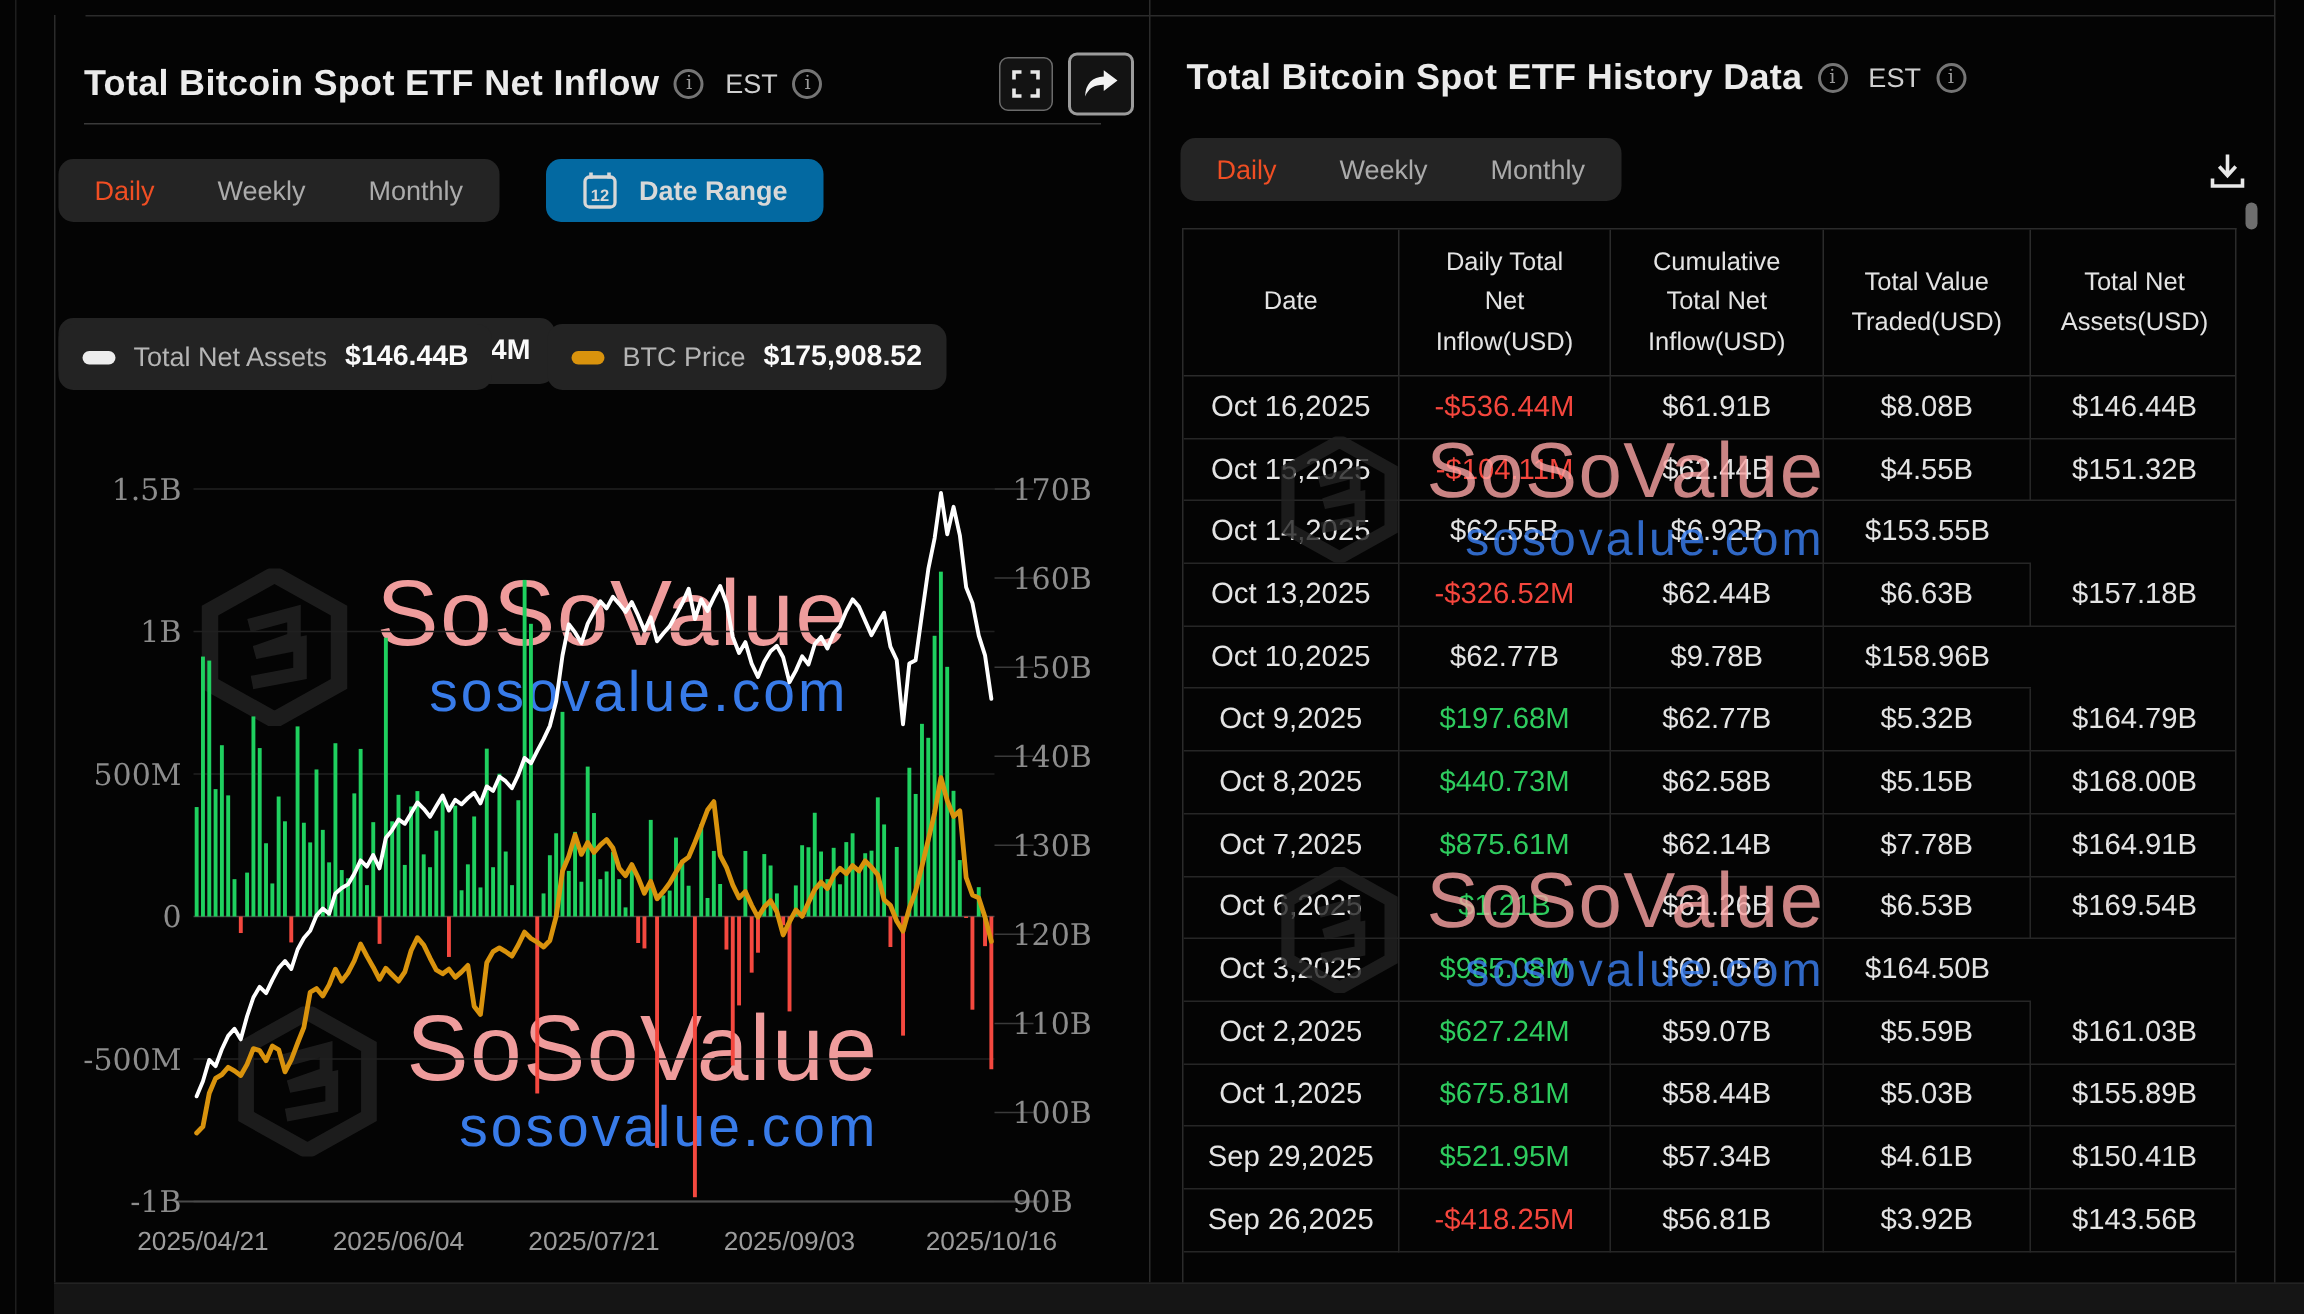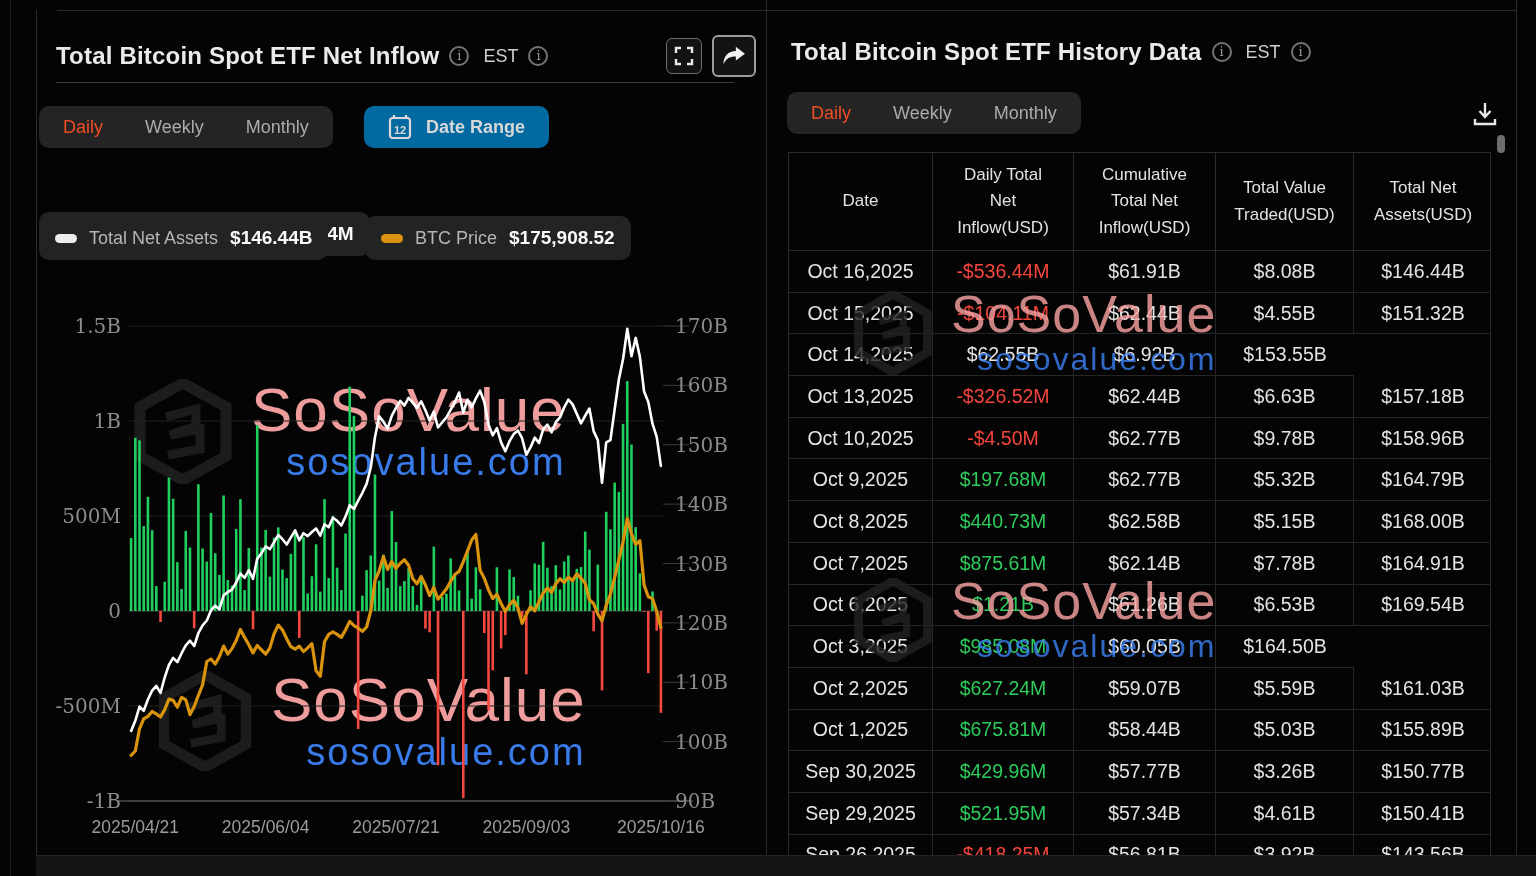--- a/index.html
+++ b/index.html
@@ -418,21 +418,20 @@
           </div>
           <div class="t-row">
             <div class="t-cell">Oct 13,2025</div>
             <div class="t-cell neg">-$326.52M</div>
             <div class="t-cell">$62.44B</div>
             <div class="t-cell">$6.63B</div>
             <div class="t-cell">$157.18B</div>
           </div>
           <div class="t-row">
             <div class="t-cell">Oct 10,2025</div>
-            <div class="t-cell neg">-$4.50M</div>
             <div class="t-cell">$62.77B</div>
             <div class="t-cell">$9.78B</div>
             <div class="t-cell">$158.96B</div>
           </div>
           <div class="t-row">
             <div class="t-cell">Oct 9,2025</div>
             <div class="t-cell pos">$197.68M</div>
             <div class="t-cell">$62.77B</div>
             <div class="t-cell">$5.32B</div>
             <div class="t-cell">$164.79B</div>
@@ -472,27 +471,20 @@
             <div class="t-cell">$161.03B</div>
           </div>
           <div class="t-row">
             <div class="t-cell">Oct 1,2025</div>
             <div class="t-cell pos">$675.81M</div>
             <div class="t-cell">$58.44B</div>
             <div class="t-cell">$5.03B</div>
             <div class="t-cell">$155.89B</div>
           </div>
           <div class="t-row">
-            <div class="t-cell">Sep 30,2025</div>
-            <div class="t-cell pos">$429.96M</div>
-            <div class="t-cell">$57.77B</div>
-            <div class="t-cell">$3.26B</div>
-            <div class="t-cell">$150.77B</div>
-          </div>
-          <div class="t-row">
             <div class="t-cell">Sep 29,2025</div>
             <div class="t-cell pos">$521.95M</div>
             <div class="t-cell">$57.34B</div>
             <div class="t-cell">$4.61B</div>
             <div class="t-cell">$150.41B</div>
           </div>
           <div class="t-row">
             <div class="t-cell">Sep 26,2025</div>
             <div class="t-cell neg">-$418.25M</div>
             <div class="t-cell">$56.81B</div>

